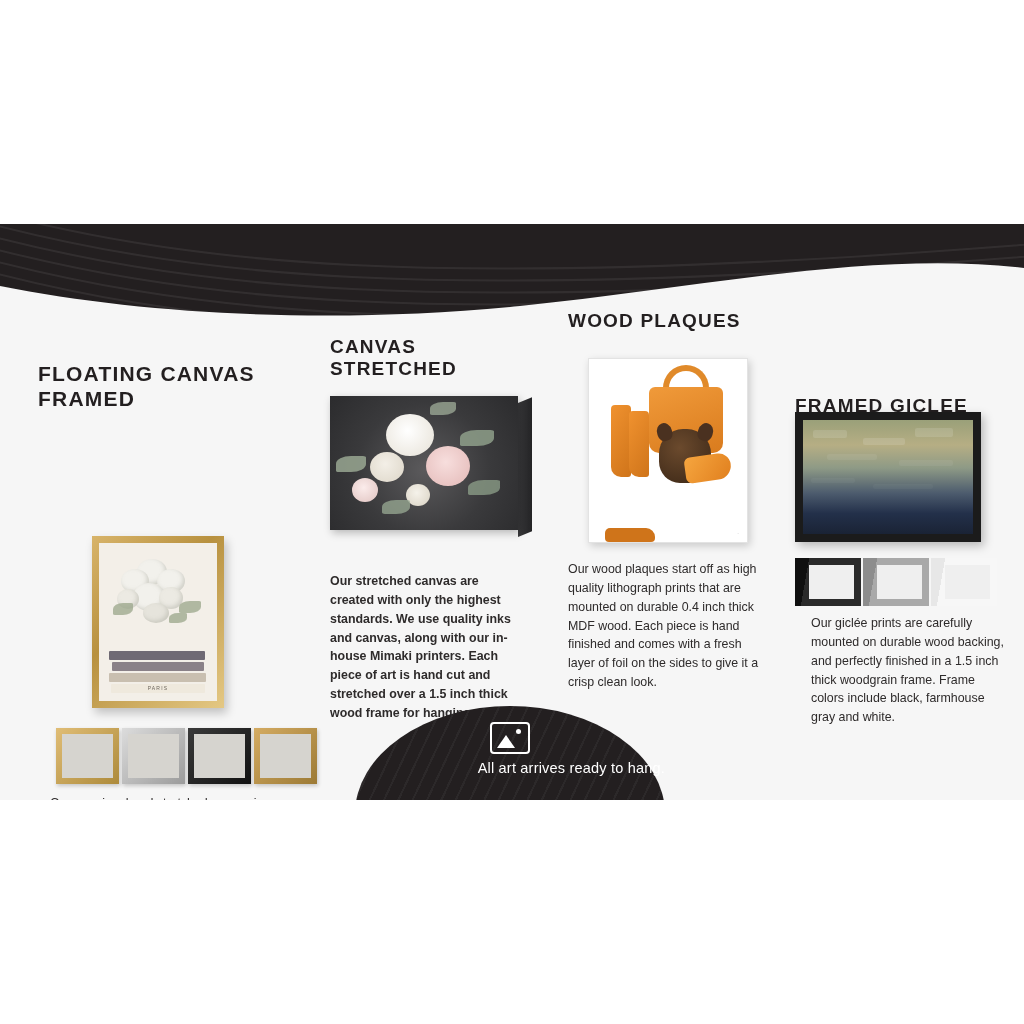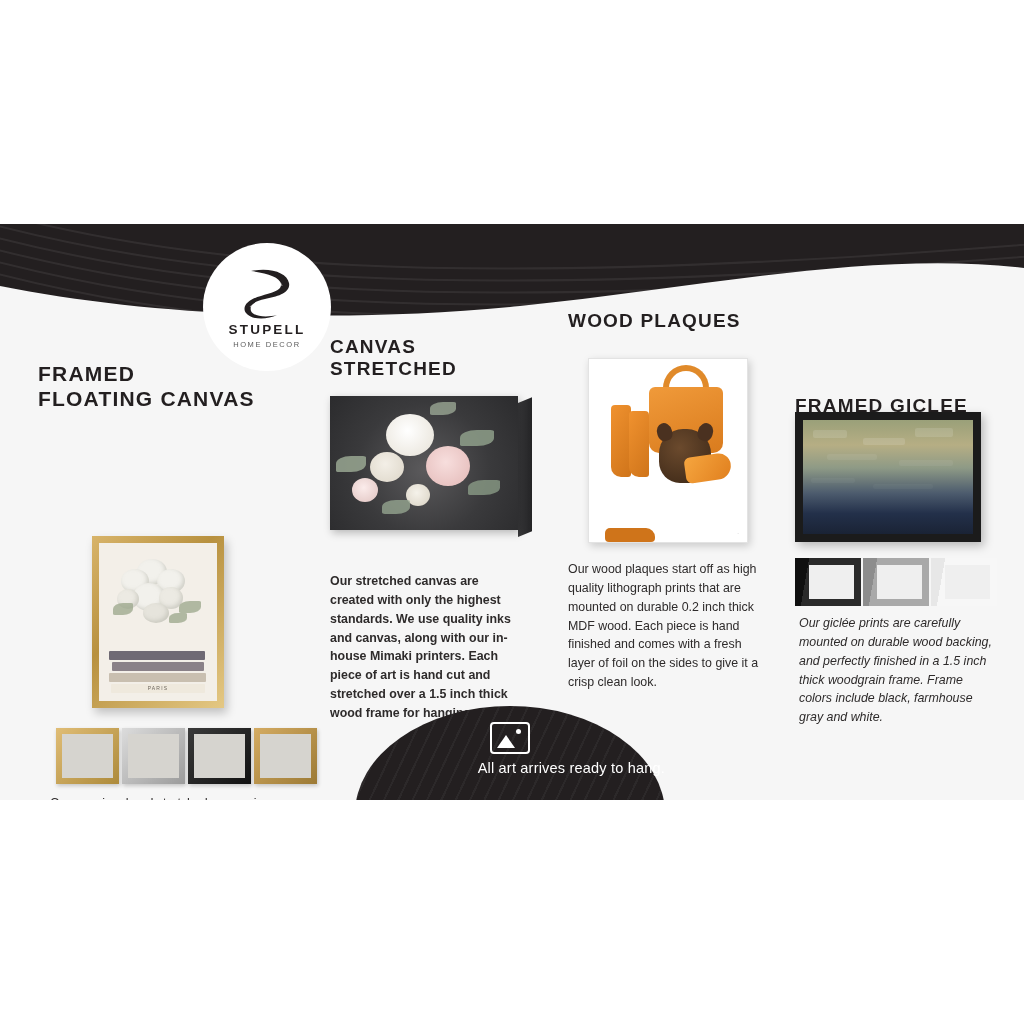--- a/index.html
+++ b/index.html
@@ -368,34 +368,25 @@
         <path d="M-40,-8 C180,52 420,82 1060,30"></path>
         <path d="M-40,4 C180,64 420,94 1060,42"></path>
         <path d="M-40,16 C180,76 420,106 1060,54"></path>
         <path d="M-40,28 C180,88 420,118 1060,66"></path>
         <path d="M-40,40 C180,100 420,130 1060,78"></path>
         <path d="M-40,52 C180,112 420,142 1060,90"></path>
       </g>
     </svg>
   </div>
 
-  <div class="logo-badge">
-    <svg class="logo-mark" viewBox="0 0 60 56" aria-hidden="true">
-      <path d="M14 6 C34 2 50 8 52 18 C54 28 40 32 28 34 C18 36 12 40 14 46 C16 51 28 53 40 50 C30 55 14 55 9 48 C4 41 12 34 24 31 C34 28 45 26 44 19 C43 12 30 8 14 6 Z" fill="#231f20"></path>
-      <path d="M18 14 C33 12 44 16 45 21" stroke="#ffffff" stroke-width="1.2" fill="none" opacity="0.5"></path>
-      <path d="M13 42 C19 37 30 35 40 33" stroke="#ffffff" stroke-width="1.2" fill="none" opacity="0.5"></path>
-    </svg>
-    <div class="logo-name">STUPELL</div>
-    <div class="logo-sub">HOME DECOR</div>
-  </div>
 
   <div class="col" id="col-1">
     <div class="col-title">
+      <div>FLOATING CANVAS</div>
       <div>FRAMED</div>
-      <div>FLOATING CANVAS</div>
     </div>
 
     <div class="art1">
       <div class="inner">
         <div class="bouquet">
           <div class="petal" style="left:24px;top:2px;width:30px;height:26px;"></div>
           <div class="petal" style="left:8px;top:12px;width:28px;height:24px;"></div>
           <div class="petal" style="left:44px;top:12px;width:28px;height:24px;"></div>
           <div class="petal" style="left:20px;top:26px;width:32px;height:28px;"></div>
           <div class="petal" style="left:46px;top:30px;width:24px;height:22px;background:#eceae3;"></div>
@@ -471,21 +462,21 @@
       <div class="boot boot2"></div>
       <div class="boot-foot"></div>
       <div class="dog">
         <div class="dog-ear" style="left:-2px;top:-6px;transform:rotate(-18deg);"></div>
         <div class="dog-ear" style="right:-2px;top:-6px;transform:rotate(18deg);"></div>
       </div>
       <div class="scarf"></div>
       <div class="plaque-sig">·</div>
     </div>
 
-    <div class="col-body" style="position:absolute;left:0px;top:250px;width:196px;">Our wood plaques start off as high quality lithograph prints that are mounted on durable 0.2 inch thick MDF wood. Each piece is hand finished and comes with a fresh layer of foil on the sides to give it a crisp clean look.</div>
+    <div class="col-body" style="position:absolute;left:0px;top:250px;width:196px;">Our wood plaques start off as high quality lithograph prints that are mounted on durable 0.4 inch thick MDF wood. Each piece is hand finished and comes with a fresh layer of foil on the sides to give it a crisp clean look.</div>
   </div>
 
   <div class="col" id="col-4">
     <div class="col-title">
       <div>FRAMED GICLEE</div>
     </div>
 
     <div class="art4">
       <div class="canvas">
         <div class="smear" style="left:10px;top:10px;width:34px;height:8px;"></div>
@@ -503,21 +494,21 @@
           <div class="pane"></div>
         </div>
       <div class="fs fs-gray">
           <div class="pane"></div>
         </div>
       <div class="fs fs-white">
           <div class="pane"></div>
         </div>
     </div>
 
-    <div class="col-body" style="position:absolute;left:4px;top:264px;width:196px;font-style:italic;">Our giclée prints are carefully mounted on durable wood backing, and perfectly finished in a 1.5 inch thick woodgrain frame. Frame colors include black, farmhouse gray and white.</div>
+    <div class="col-body" style="position:absolute;left:16px;top:264px;width:196px;">Our giclée prints are carefully mounted on durable wood backing, and perfectly finished in a 1.5 inch thick woodgrain frame. Frame colors include black, farmhouse gray and white.</div>
   </div>
 
   <div class="bottom-banner">
     <div class="disc"></div>
     <div class="banner-inner">
       <div class="banner-icon"></div>
       <div class="banner-text">All art arrives ready to hang.</div>
     </div>
   </div>
 

